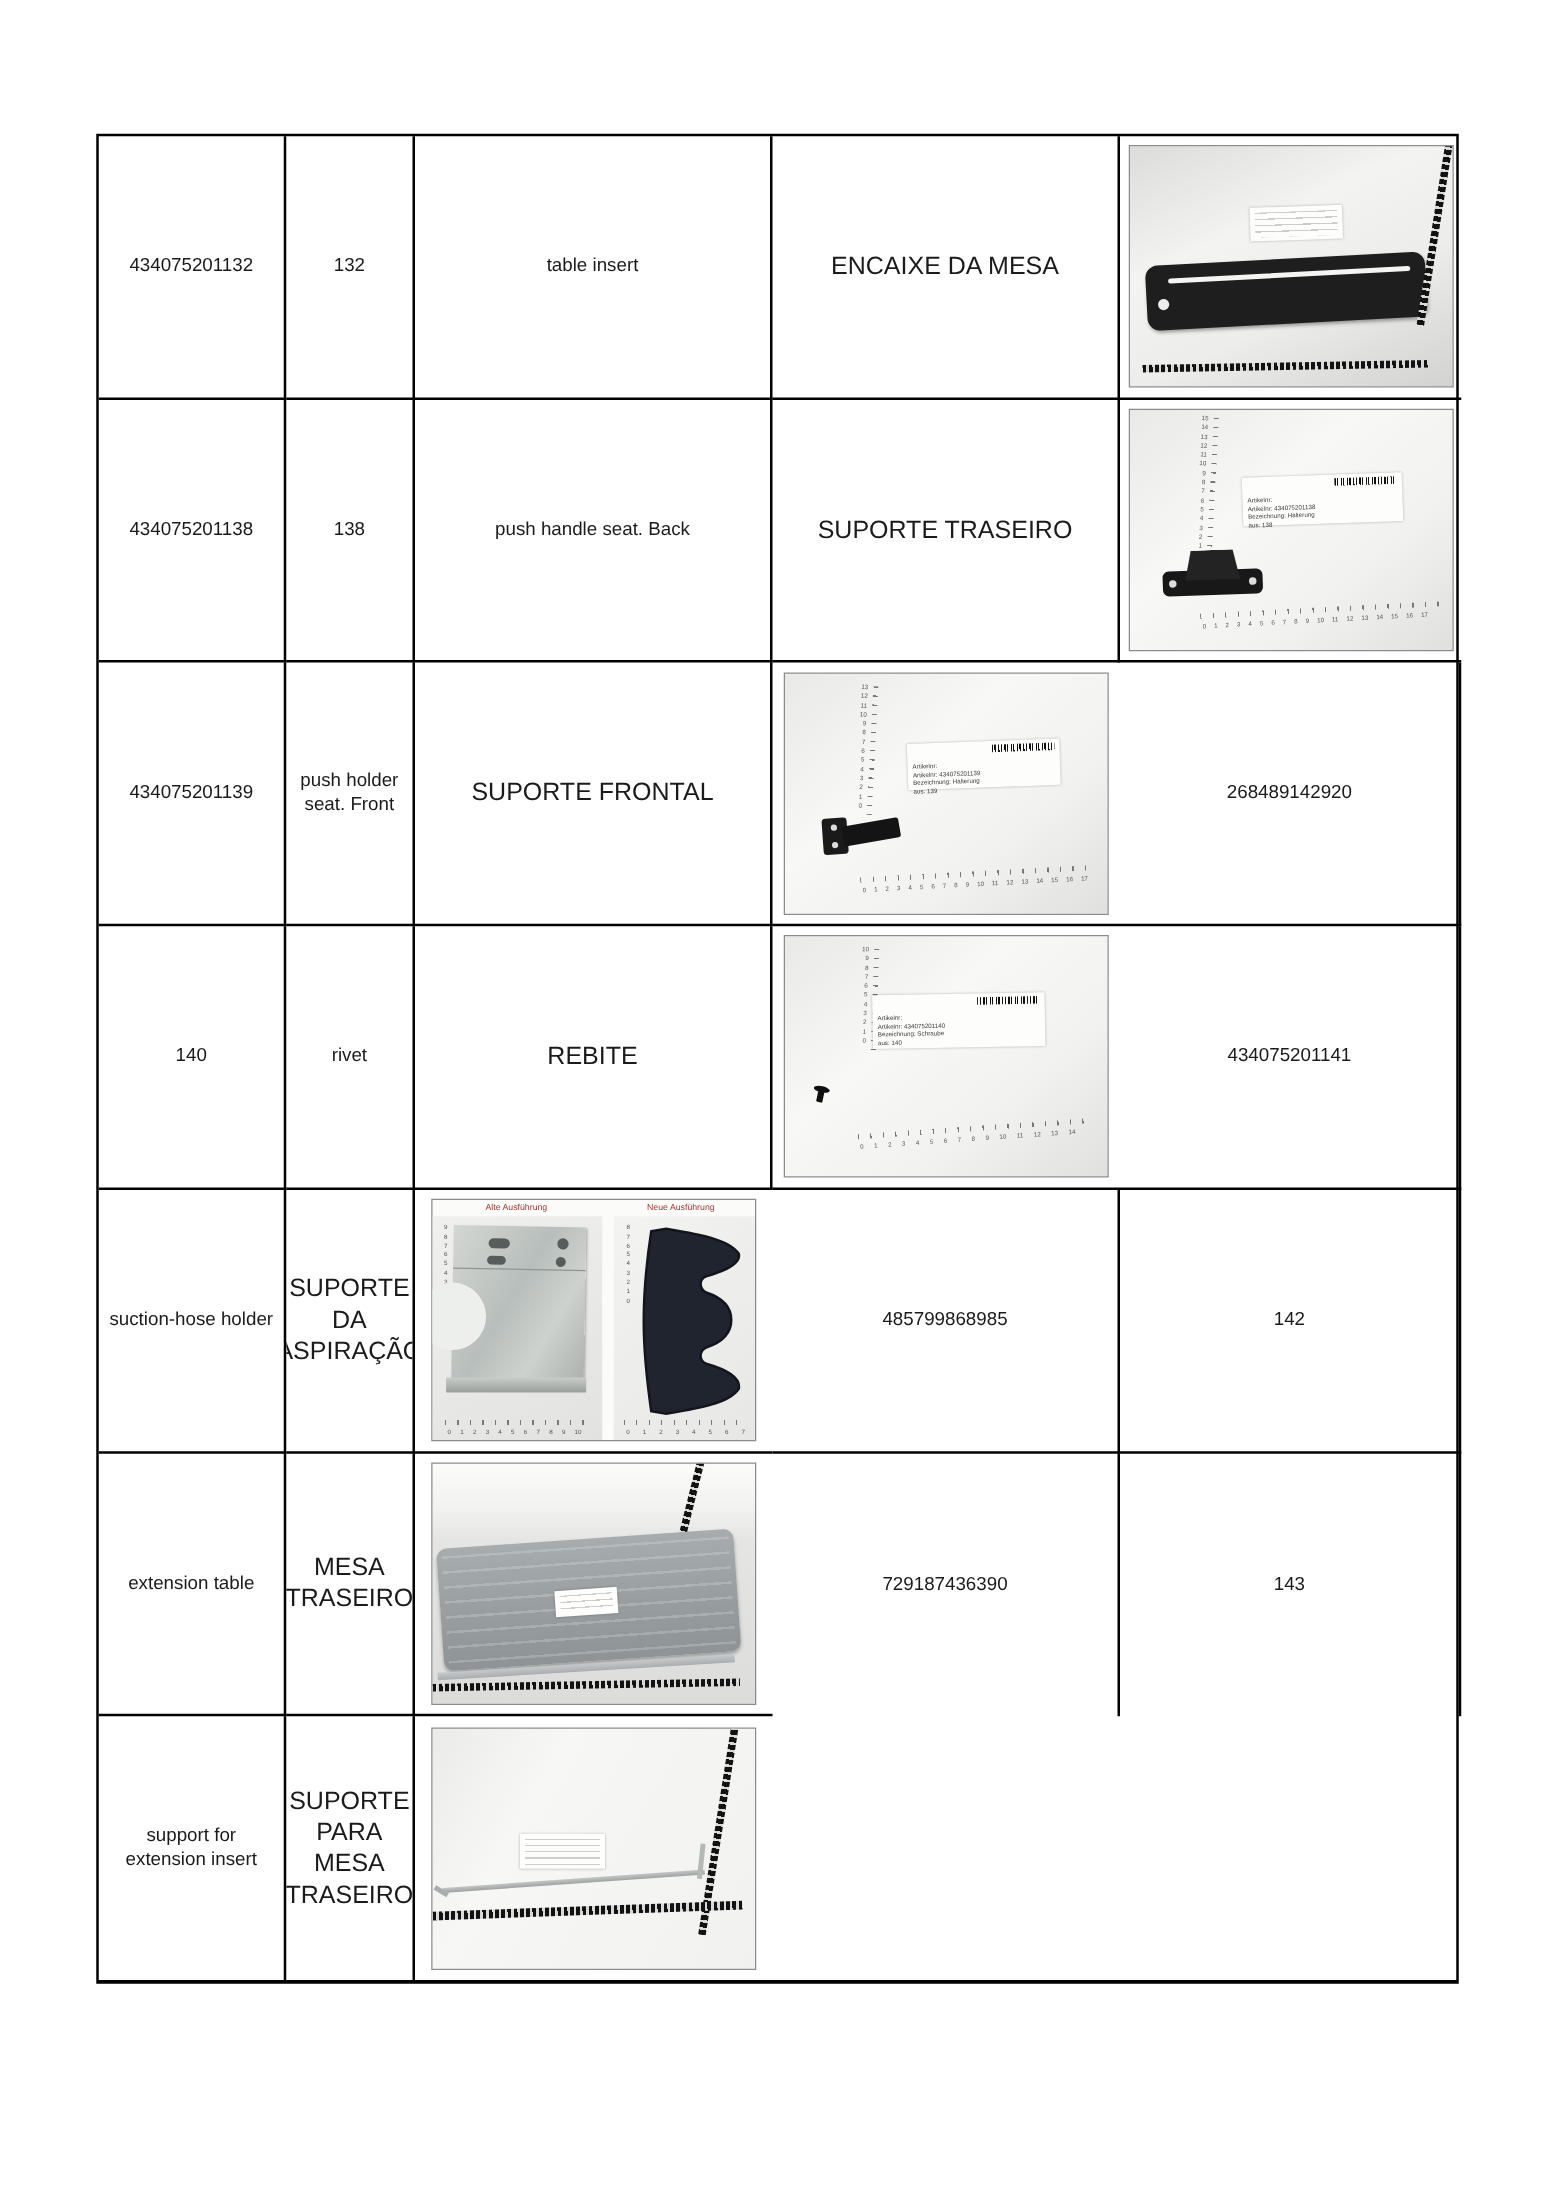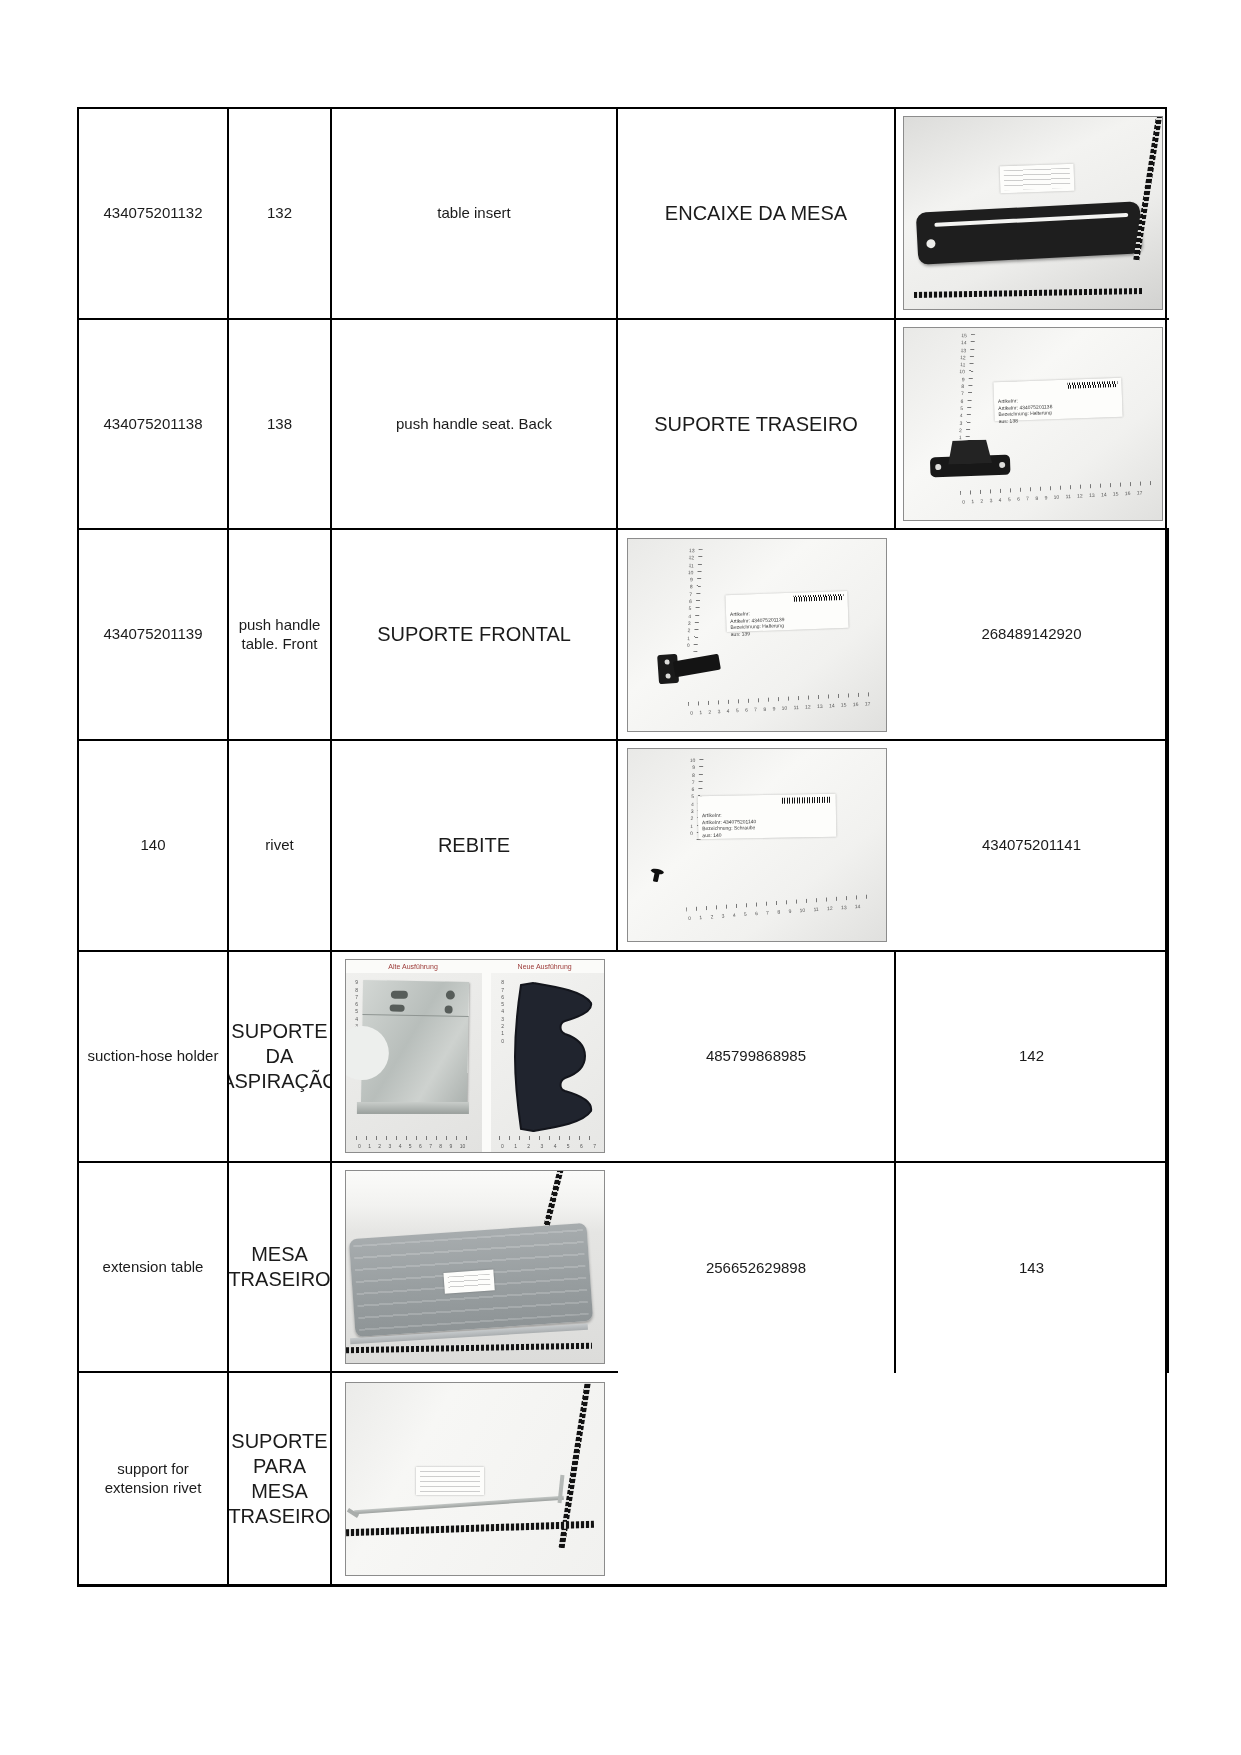--- a/index.html
+++ b/index.html
@@ -207,21 +207,21 @@
       </div>
       <div class="ticks-h p2-ht"></div>
       <div class="hscale p2-hs">0 1 2 3 4 5 6 7 8 9 10 11 12 13 14 15 16 17</div>
     </div>
   </div>
 
   <div class="cell">
       <span>434075201139</span>
     </div>
   <div class="cell">
-      <span>push handle table. Front</span>
+      <span>push holder seat. Front</span>
     </div>
   <div class="cell pt">
       <span>SUPORTE FRONTAL</span>
     </div>
   <div class="cell c5">
     <div class="photo paper">
       <div class="vscale p3-vs">13
 12
 11
 10
@@ -371,27 +371,27 @@
       <div class="p6-panel">
         <div class="p6-ribs"></div>
         <div class="ph-label p6-label"><div class="smudge-lines"></div></div>
       </div>
       <div class="p6-edge"></div>
       <div class="serr-h p6-ruler"></div>
     </div>
   </div>
 
   <div class="cell last-row">
-      <span>256652629898</span>
+      <span>729187436390</span>
     </div>
   <div class="cell last-row">
       <span>143</span>
     </div>
   <div class="cell last-row">
-      <span>support for extension rivet</span>
+      <span>support for extension insert</span>
     </div>
   <div class="cell pt last-row">
       <span>SUPORTE PARA MESA TRASEIRO</span>
     </div>
   <div class="cell c5 last-row">
     <div class="photo p7">
       <div class="serr-v p7-tape"></div>
       <div class="ph-label p7-label"><div class="smudge-lines"></div></div>
       <div class="p7-bar"></div>
       <div class="p7-bendL"></div>

